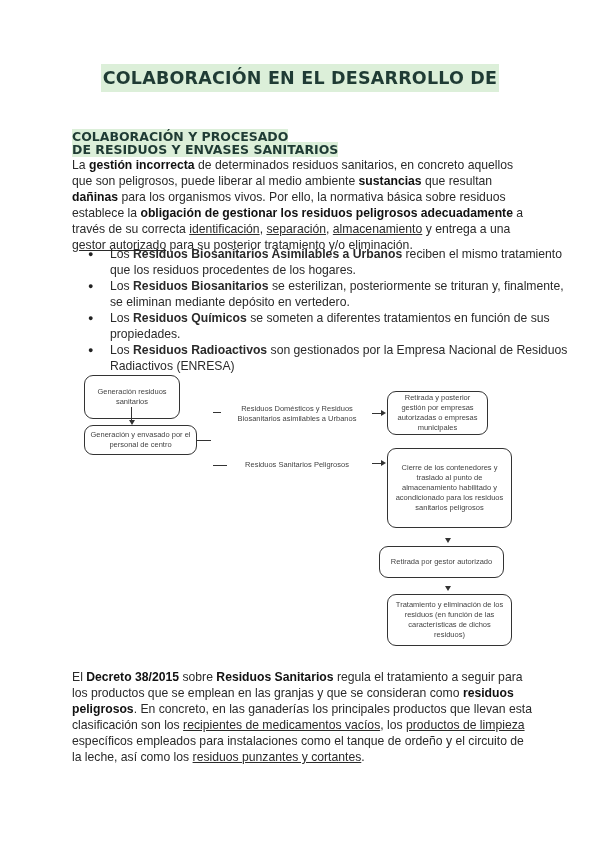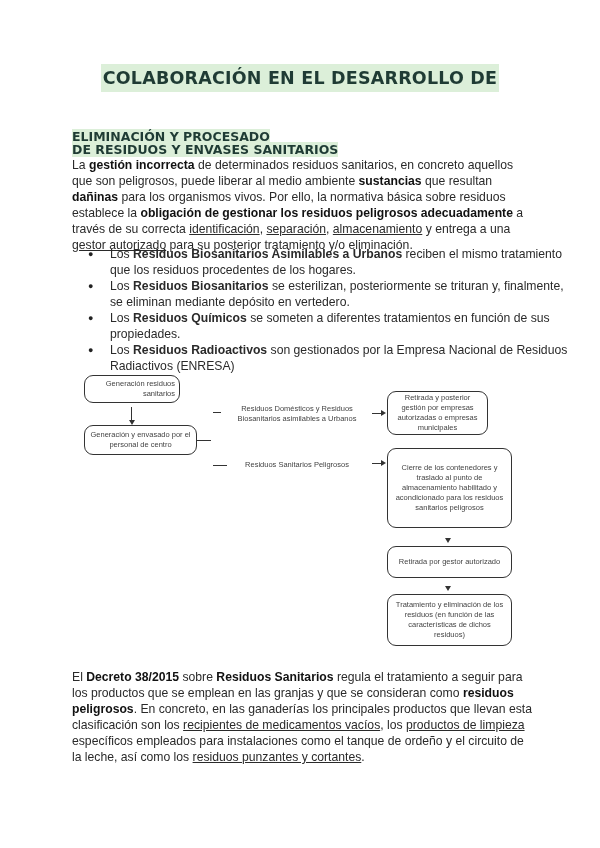--- a/index.html
+++ b/index.html
@@ -21,52 +21,52 @@
   .arrow-d { position:absolute; width:0; height:0; border-left:3px solid transparent; border-right:3px solid transparent; border-top:5px solid #333; }
 </style>
 </head>
 <body>
 
 <div class="title">
   <span>COLABORACIÓN EN EL DESARROLLO DE</span><br>
 </div>
 
 <div class="sec-title">
-  <span>ELIMINACIÓN Y PROCESADO</span><br>
+  <span>COLABORACIÓN Y PROCESADO</span><br>
   <span>DE RESIDUOS Y ENVASES SANITARIOS</span>
 </div>
 
 <div class="para" style="top:157px;"><span>La </span><b>gestión incorrecta</b><span> de determinados residuos sanitarios, en concreto aquellos que son peligrosos, puede liberar al medio ambiente </span><b>sustancias</b><span> que resultan </span><b>dañinas</b><span> para los organismos vivos. Por ello, la normativa básica sobre residuos establece la </span><b>obligación de gestionar los residuos peligrosos adecuadamente</b><span> a través de su correcta </span><u>identificación</u><span>, </span><u>separación</u><span>, </span><u>almacenamiento</u><span> y entrega a una </span><u>gestor autorizado</u><span> para su posterior tratamiento y/o eliminación.</span></div>
 
 <ul class="bullets">
   <li><span>Los </span><b>Residuos Biosanitarios Asimilables a Urbanos</b><span> reciben el mismo tratamiento que los residuos procedentes de los hogares.</span></li>
   <li><span>Los </span><b>Residuos Biosanitarios</b><span> se esterilizan, posteriormente se trituran y, finalmente, se eliminan mediante depósito en vertedero.</span></li>
   <li><span>Los </span><b>Residuos Químicos</b><span> se someten a diferentes tratamientos en función de sus propiedades.</span></li>
   <li><span>Los </span><b>Residuos Radioactivos</b><span> son gestionados por la Empresa Nacional de Residuos Radiactivos (ENRESA)</span></li>
 </ul>
 
 <div>
-  <div class="box" style="left:84px; top:375px; width:96px; height:28px;text-align:right;">Generación residuos sanitarios</div>
+  <div class="box" style="left:84px; top:375px; width:96px; height:44px;">Generación residuos sanitarios</div>
   <div class="line" style="left:131px; top:407px; width:1.3px; height:15px;"></div>
   <div class="arrow-d" style="left:129px; top:420px;"></div>
   <div class="box" style="left:84px; top:425px; width:113px; height:30px;">Generación y envasado por el personal de centro</div>
 
   <div class="line" style="left:197px; top:440px; width:14px; height:1.3px;"></div>
 
   <div class="line" style="left:213px; top:412px; width:8px; height:1.3px;"></div>
   <div class="lbl" style="left:228px; top:404px; width:138px;">Residuos Domésticos y Residuos Biosanitarios asimilables a Urbanos</div>
   <div class="line" style="left:372px; top:413px; width:10px; height:1.3px;"></div>
   <div class="arrow-r" style="left:381px; top:410px;"></div>
 
   <div class="line" style="left:213px; top:465px; width:14px; height:1.3px;"></div>
   <div class="lbl" style="left:232px; top:460px; width:130px;">Residuos Sanitarios Peligrosos</div>
   <div class="line" style="left:372px; top:463px; width:10px; height:1.3px;"></div>
   <div class="arrow-r" style="left:381px; top:460px;"></div>
 
   <div class="box" style="left:387px; top:391px; width:101px; height:44px;">Retirada y posterior gestión por empresas autorizadas o empresas municipales</div>
   <div class="box" style="left:387px; top:448px; width:125px; height:80px;">Cierre de los contenedores y traslado al punto de almacenamiento habilitado y acondicionado para los residuos sanitarios peligrosos</div>
   <div class="arrow-d" style="left:445px; top:538px;"></div>
-  <div class="box" style="left:387px; top:546px; width:125px; height:32px;">Retirada por gestor autorizado</div>
+  <div class="box" style="left:379px; top:546px; width:125px; height:32px;">Retirada por gestor autorizado</div>
   <div class="arrow-d" style="left:445px; top:586px;"></div>
   <div class="box" style="left:387px; top:594px; width:125px; height:52px;">Tratamiento y eliminación de los residuos (en función de las características de dichos residuos)</div>
 </div>
 
 <div class="para" style="top:669px;"><span>El </span><b>Decreto 38/2015</b><span> sobre </span><b>Residuos Sanitarios</b><span> regula el tratamiento a seguir para los productos que se emplean en las granjas y que se consideran como </span><b>residuos peligrosos</b><span>. En concreto, en las ganaderías los principales productos que llevan esta clasificación son los </span><u>recipientes de medicamentos vacíos</u><span>, los </span><u>productos de limpieza</u><span> específicos empleados para instalaciones como el tanque de ordeño y el circuito de la leche, así como los </span><u>residuos punzantes y cortantes</u><span>.</span></div>
 
 </body></html>

